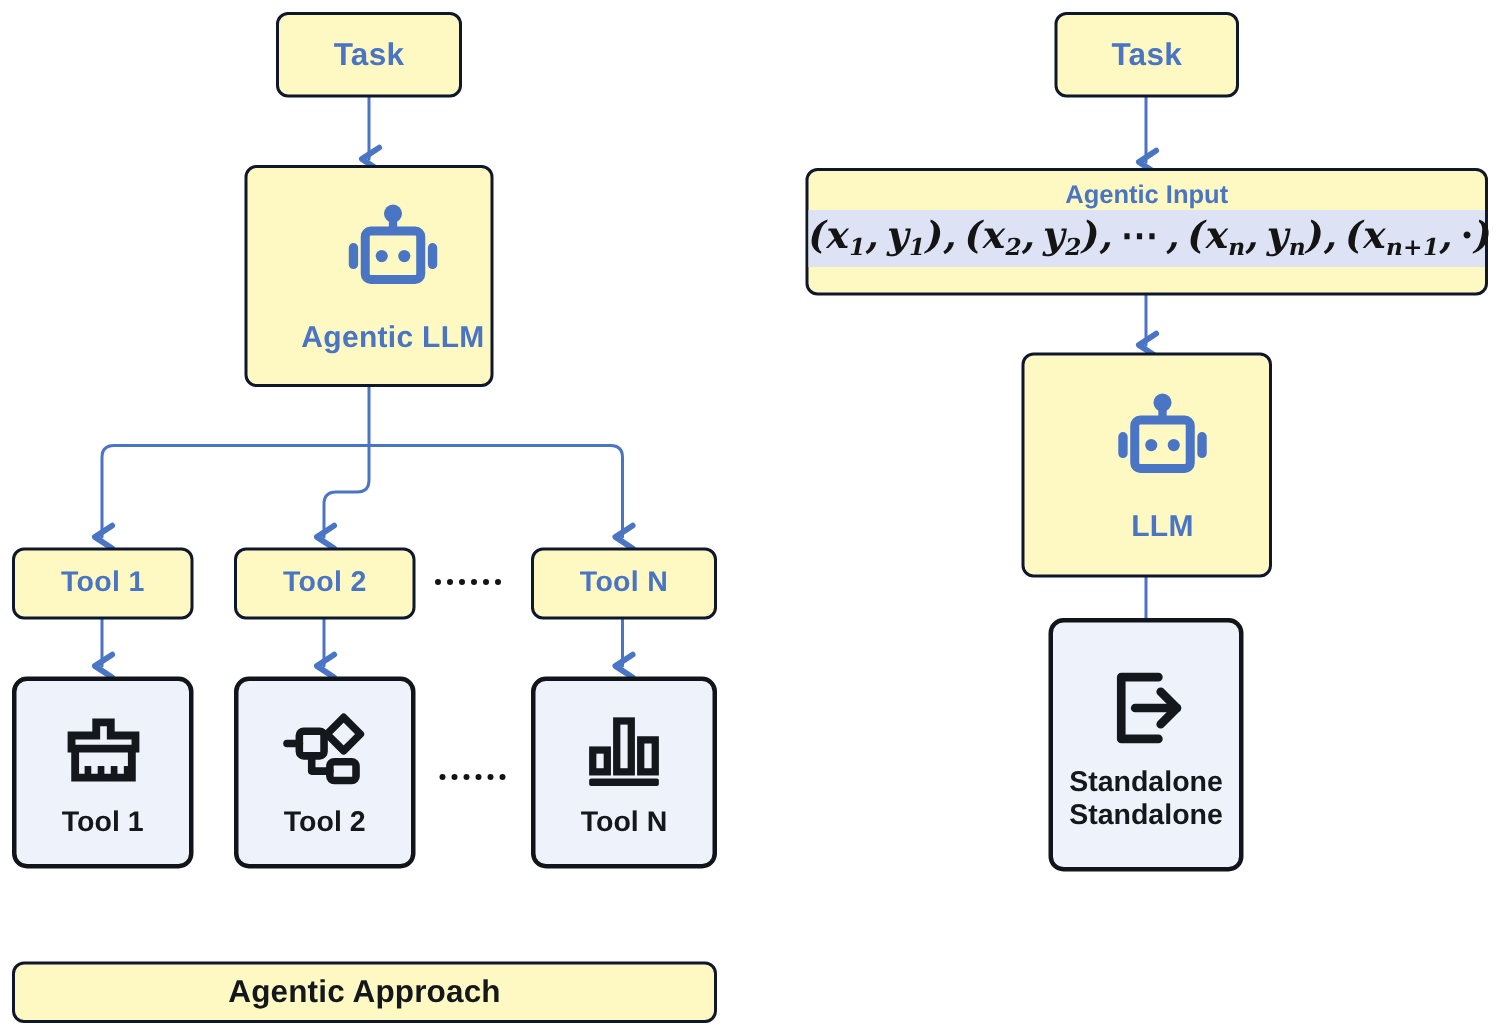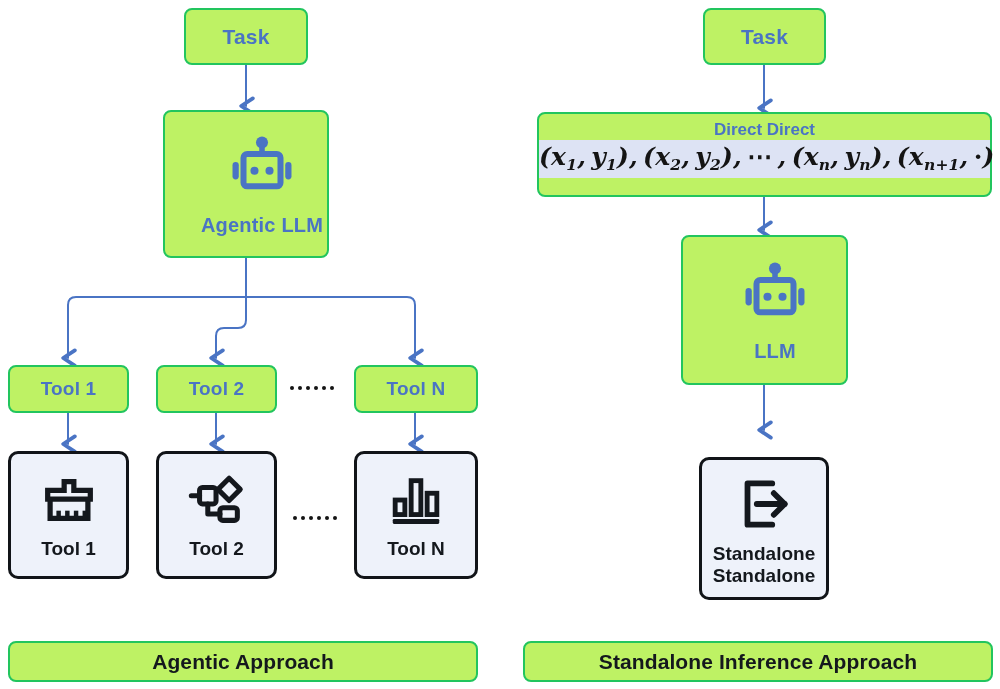--- a/index.html
+++ b/index.html
@@ -10,22 +10,22 @@
   }
   #stage{position:absolute;left:0;top:0;width:1000px;height:689px;}
 
   
   .node{
     position:absolute;box-sizing:border-box;
     display:flex;align-items:center;justify-content:center;
     text-align:center;
   }
   .blue-box{
-    background:#bef264;
-    border:2px solid #22c55e;
+    background:#fef9c3;
+    border:2px solid #0f172a;
     border-radius:8px;
     color:#4a74c4;
     font-weight:bold;
   }
   .black-box{
     background:#eef2fa;
     border:3px solid #111418;
     border-radius:10px;
     color:#14181d;
     font-weight:bold;
@@ -201,21 +201,21 @@
   <div class="node blue-box t-bottom" style="left:8px;top:641px;width:470px;height:41px;">
     <span style="color:#14181d;">Agentic Approach</span>
   </div>
 
   <div class="node blue-box t-task" style="left:703px;top:8px;width:123px;height:57px;">
     <span>Task</span>
   </div>
 
   <div class="node blue-box stack" style="left:537px;top:112px;width:455px;height:85px;
               justify-content:flex-start;padding-top:6px;">
-    <span class="t-direct">Direct Direct</span>
+    <span class="t-direct">Agentic Input</span>
     <span class="formula">
       (<span>x</span><sub>1</sub>, <span>y</span><sub>1</sub>), (<span>x</span><sub>2</sub>, <span>y</span><sub>2</sub>), <span class="up">⋯</span> , (<span>x</span><sub>n</sub>, <span>y</span><sub>n</sub>), (<span>x</span><sub>n+1</sub>, <span class="up">·</span>)
     </span>
   </div>
 
   <div class="node blue-box stack" style="left:681px;top:235px;width:167px;height:150px;padding-left:21px;">
     <span class="icon-wrap">
       <svg width="74" height="74" viewBox="0 0 64 64" aria-hidden="true">
         <g fill="#4a74c4">
           <circle cx="32" cy="9" r="5.2"></circle>
@@ -224,31 +224,28 @@
           <circle cx="25.5" cy="33.5" r="3.5"></circle>
           <circle cx="38.5" cy="33.5" r="3.5"></circle>
           <rect x="6.5" y="26" width="5.4" height="15" rx="2.7" ry="2.7"></rect>
           <rect x="52.1" y="26" width="5.4" height="15" rx="2.7" ry="2.7"></rect>
         </g>
       </svg>
     </span>
     <span class="t-llm" style="margin-top:8px;">LLM</span>
   </div>
 
-  <div class="node black-box stack" style="left:699px;top:457px;width:130px;height:143px;">
+  <div class="node black-box stack" style="left:699px;top:412px;width:130px;height:169px;">
     <span class="icon-wrap">
       <svg width="66" height="66" viewBox="0 0 64 64" aria-hidden="true">
         <g fill="none" stroke="#14181d" stroke-width="5.6" stroke-linecap="round" stroke-linejoin="round">
           <path d="M40,12 H16 V52 H40"></path>
           <path d="M25,32 H52"></path>
           <path d="M41.5,21.5 L52,32 L41.5,42.5"></path>
         </g>
       </svg>
     </span>
     <span class="t-toolicon-label" style="margin-top:6px;">Standalone</span>
     <span class="t-toolicon-label">Standalone</span>
   </div>
 
-  <div class="node blue-box t-bottom" style="left:523px;top:641px;width:470px;height:41px;">
-    <span style="color:#14181d;">Standalone Inference Approach</span>
-  </div>
 
 </div>
 
 </body></html>

